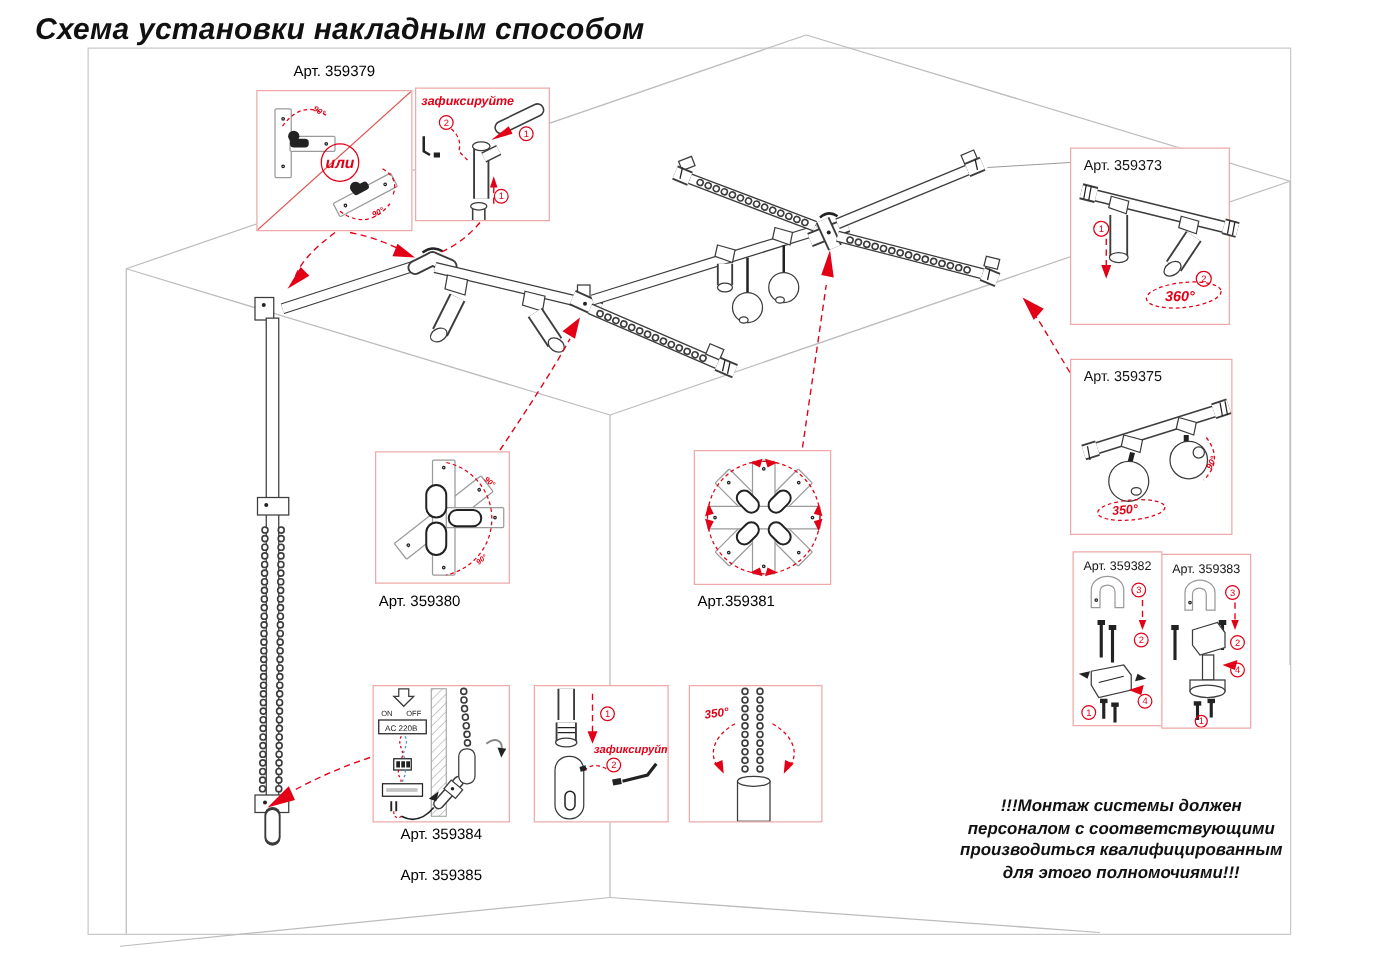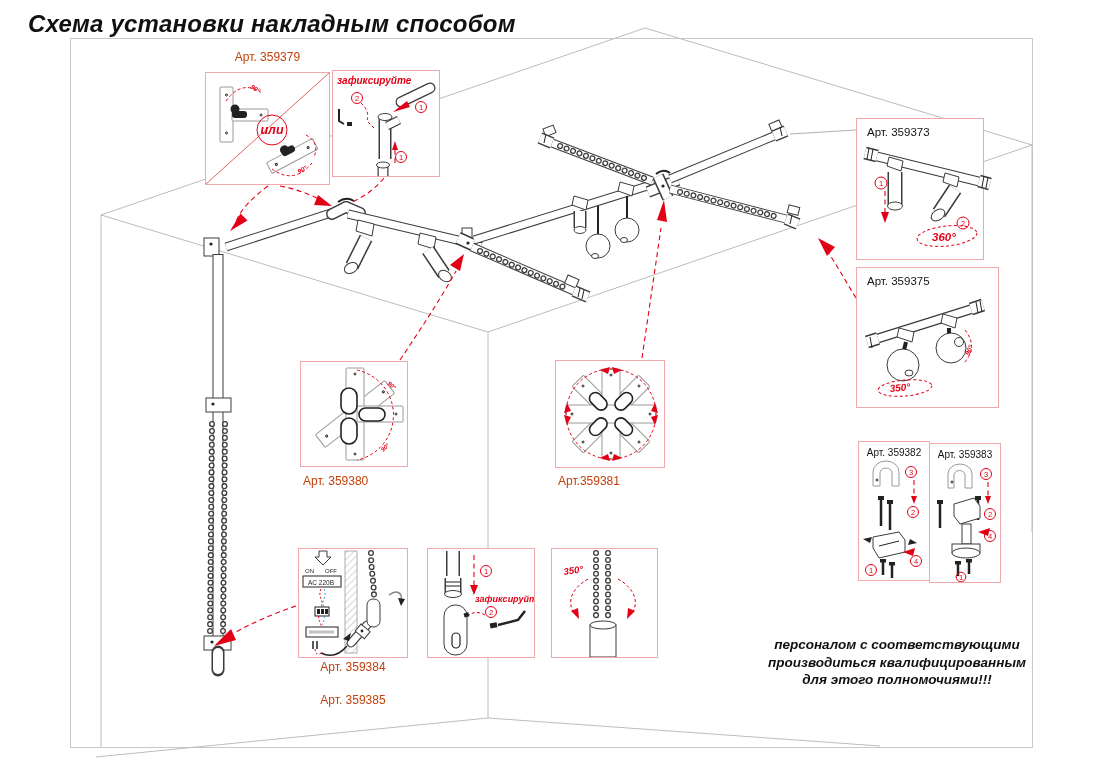--- a/index.html
+++ b/index.html
@@ -4,21 +4,21 @@
 <style>
   html,body{margin:0;padding:0;background:#fff;}
   #stage{position:relative;width:1102px;height:778px;background:#fff;overflow:hidden;
          font-family:"Liberation Sans", sans-serif;color:#111;}
   .title{position:absolute;left:0;top:10px;width:100%;text-align:left;
          font-size:24px;font-weight:bold;font-style:italic;letter-spacing:.2px;margin-left:28px;}
   .frame{position:absolute;left:70px;top:38px;width:961px;height:708px;
          border:1px solid #c9c9c9;}
   .scene{position:absolute;left:0;top:0;z-index:1;}
   .inset{position:absolute;border:1px solid #efa9a9;background:#fff;z-index:2;box-sizing:border-box;}
-  .lbl{position:absolute;z-index:3;font-size:12px;color:#c2410c;}
+  .lbl{position:absolute;z-index:3;font-size:12px;color:#000000;}
   .lbl.center{text-align:center;}
   .warning{position:absolute;left:752px;top:636px;width:290px;z-index:2;text-align:center;
            font-size:13.5px;line-height:17.5px;font-weight:bold;font-style:italic;}
   svg{display:block;}
   .to{stroke:#3c3c3c;fill:none;}
   .tw{stroke:#fff;fill:none;}
   .ring-o{stroke:#3c3c3c;stroke-width:7;stroke-dasharray:0.1 6.8;stroke-linecap:round;fill:none;}
   .ring-i{stroke:#fff;stroke-width:4;stroke-dasharray:0.1 6.8;stroke-linecap:round;fill:none;}
   .ring-o.sm{stroke-width:6;}
   .ring-i.sm{stroke-width:3.4;}
@@ -266,21 +266,21 @@
       <text class="num-t" x="24" y="66.5">1</text>
       <path class="rd" d="M28,72 L28,95"></path>
       <polygon class="rf" points="28,104 24,93 32,93"></polygon>
       <circle class="num-c" cx="106" cy="104" r="6"></circle>
       <text class="num-t" x="106" y="106.5">2</text>
       <ellipse class="rds" cx="90" cy="117" rx="30" ry="10" transform="rotate(-6 90 117)"></ellipse>
       <text class="ann-red" x="75" y="122" font-size="11.5">360°</text>
     </svg>
   </div>
 
-  <div class="inset" style="left:856px;top:267px;width:143px;height:141px;">
+  <div class="inset" style="left:856px;top:287px;width:130px;height:141px;">
     <svg width="141" height="139" viewBox="0 0 141 139">
       <text x="10" y="17" font-size="11.5" fill="#141414">Арт. 359375</text>
       <line class="to" x1="16" y1="72" x2="118" y2="40" stroke-width="10"></line>
       <line class="tw" x1="16" y1="72" x2="118" y2="40" stroke-width="7.5"></line>
       <line class="to" x1="10" y1="74" x2="21" y2="70.5" stroke-width="13"></line>
       <line class="tw" x1="10" y1="74" x2="21" y2="70.5" stroke-width="10"></line>
       <line class="ink" x1="13" y1="69" x2="15" y2="80" stroke-width="1"></line>
       <line class="to" x1="114" y1="41" x2="126" y2="37" stroke-width="13"></line>
       <line class="tw" x1="114" y1="41" x2="126" y2="37" stroke-width="10"></line>
       <line class="ink" x1="119" y1="34" x2="121" y2="45" stroke-width="1"></line>
@@ -506,18 +506,19 @@
       <ellipse class="hw" cx="51" cy="76" rx="13" ry="4"></ellipse>
       <text class="ann-red" x="12" y="26" font-size="9.5" transform="rotate(-8 12 26)">350°</text>
       <path class="rds" d="M36,30 C 18,40 14,56 24,66"></path>
       <polygon class="rf" points="27,70 19,62 26,59"></polygon>
       <path class="rds" d="M66,30 C 84,40 88,56 78,66"></path>
       <polygon class="rf" points="75,70 83,62 76,59"></polygon>
     </svg>
   </div>
 
   <div class="warning">
+    <div>!!!Монтаж системы должен</div>
     <div>персоналом с соответствующими</div>
     <div>производиться квалифицированным</div>
     <div>для этого полномочиями!!!</div>
   </div>
 
 </div>
 
 </body></html>

